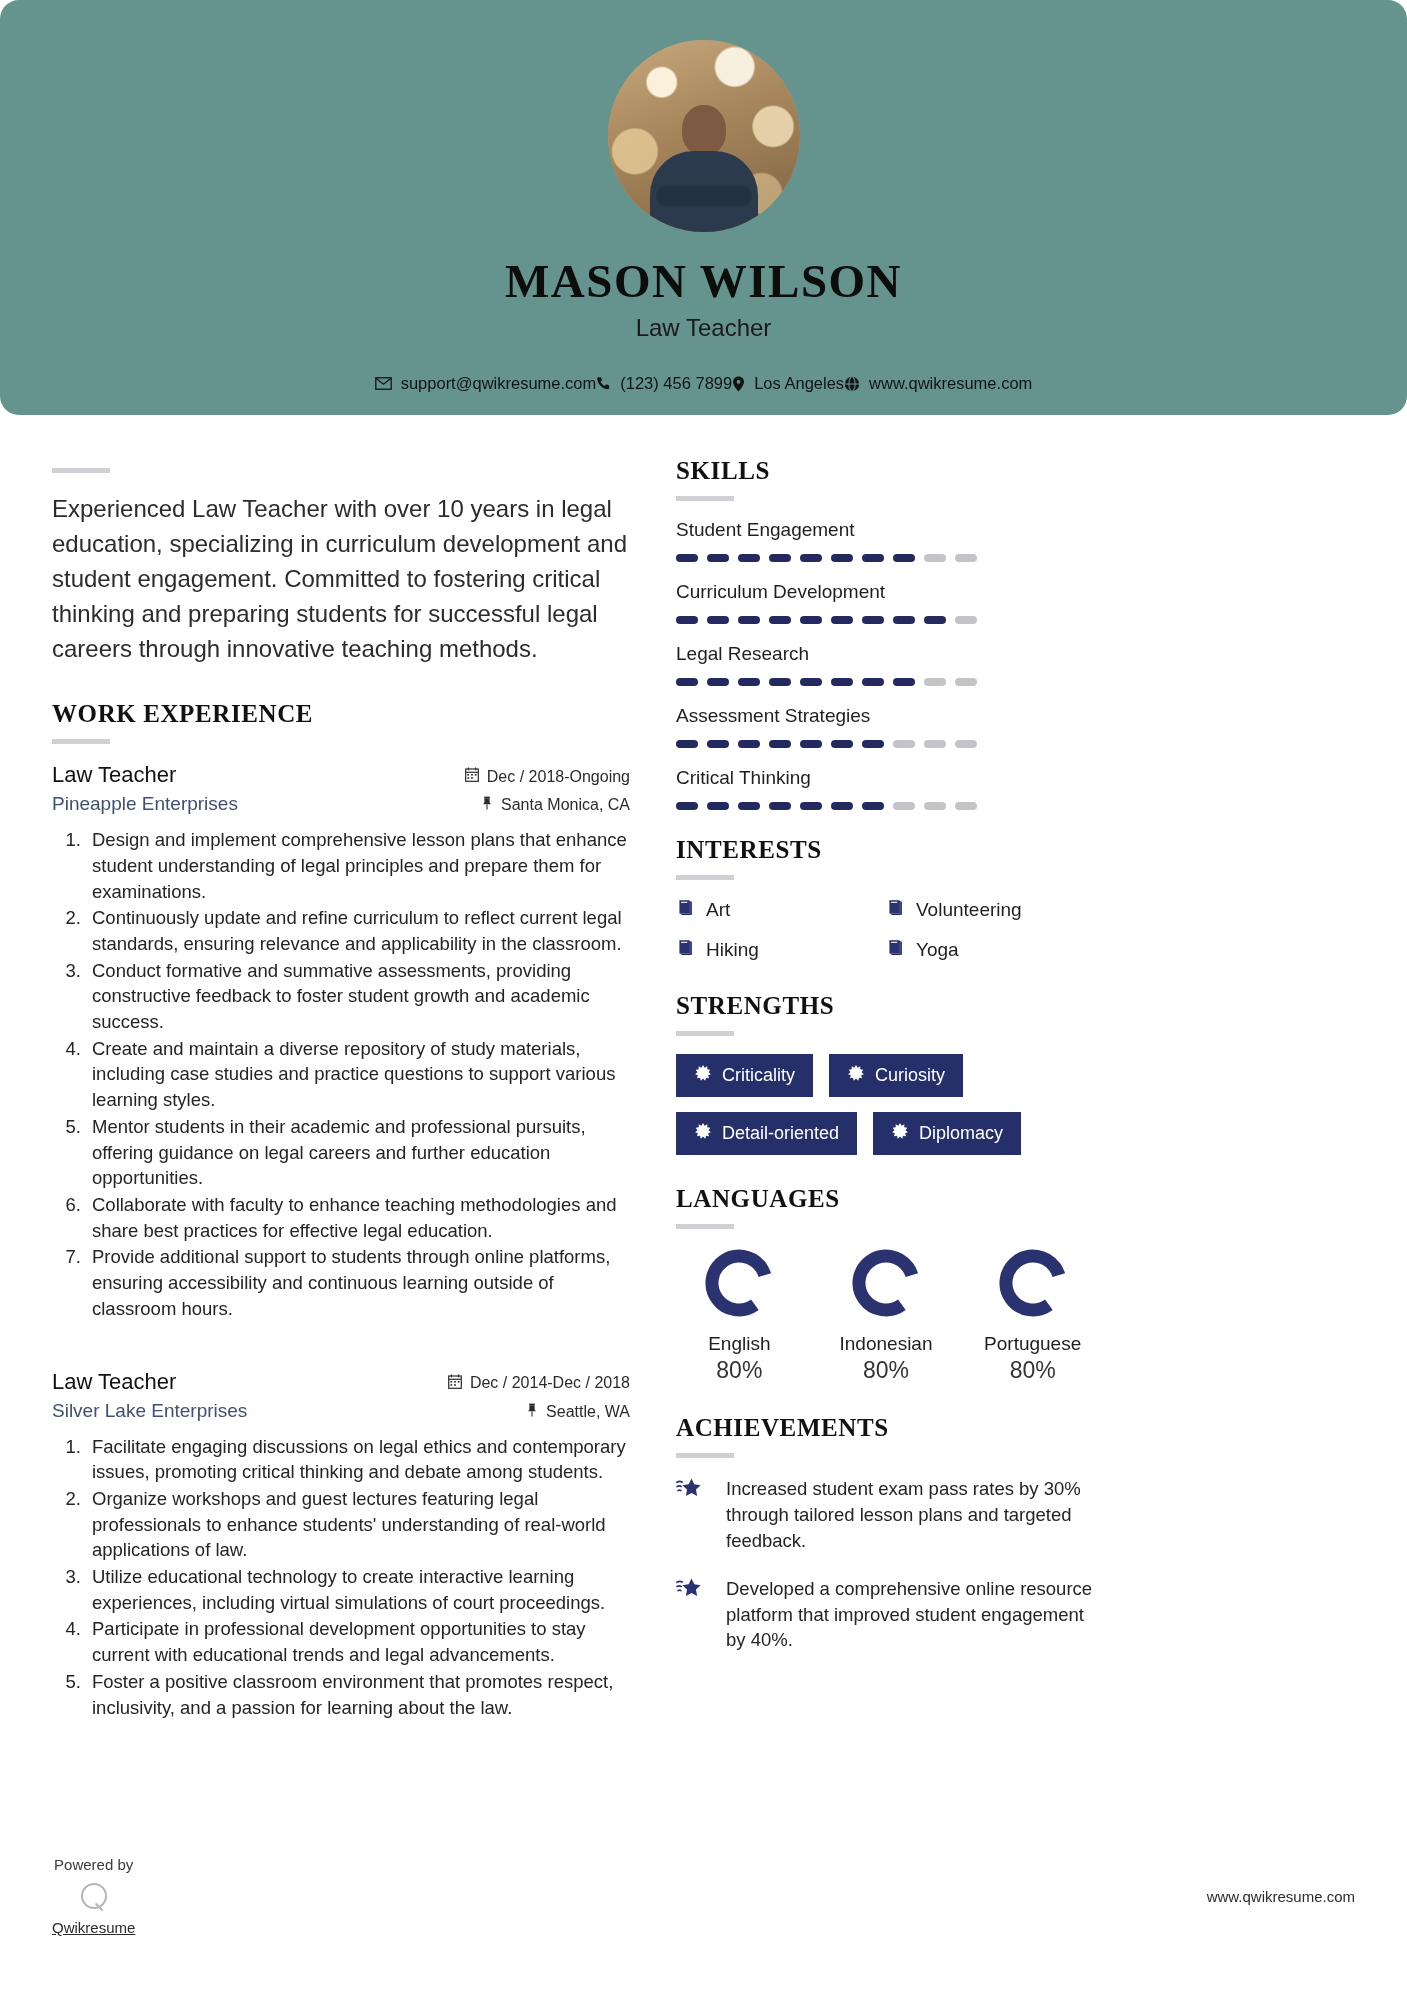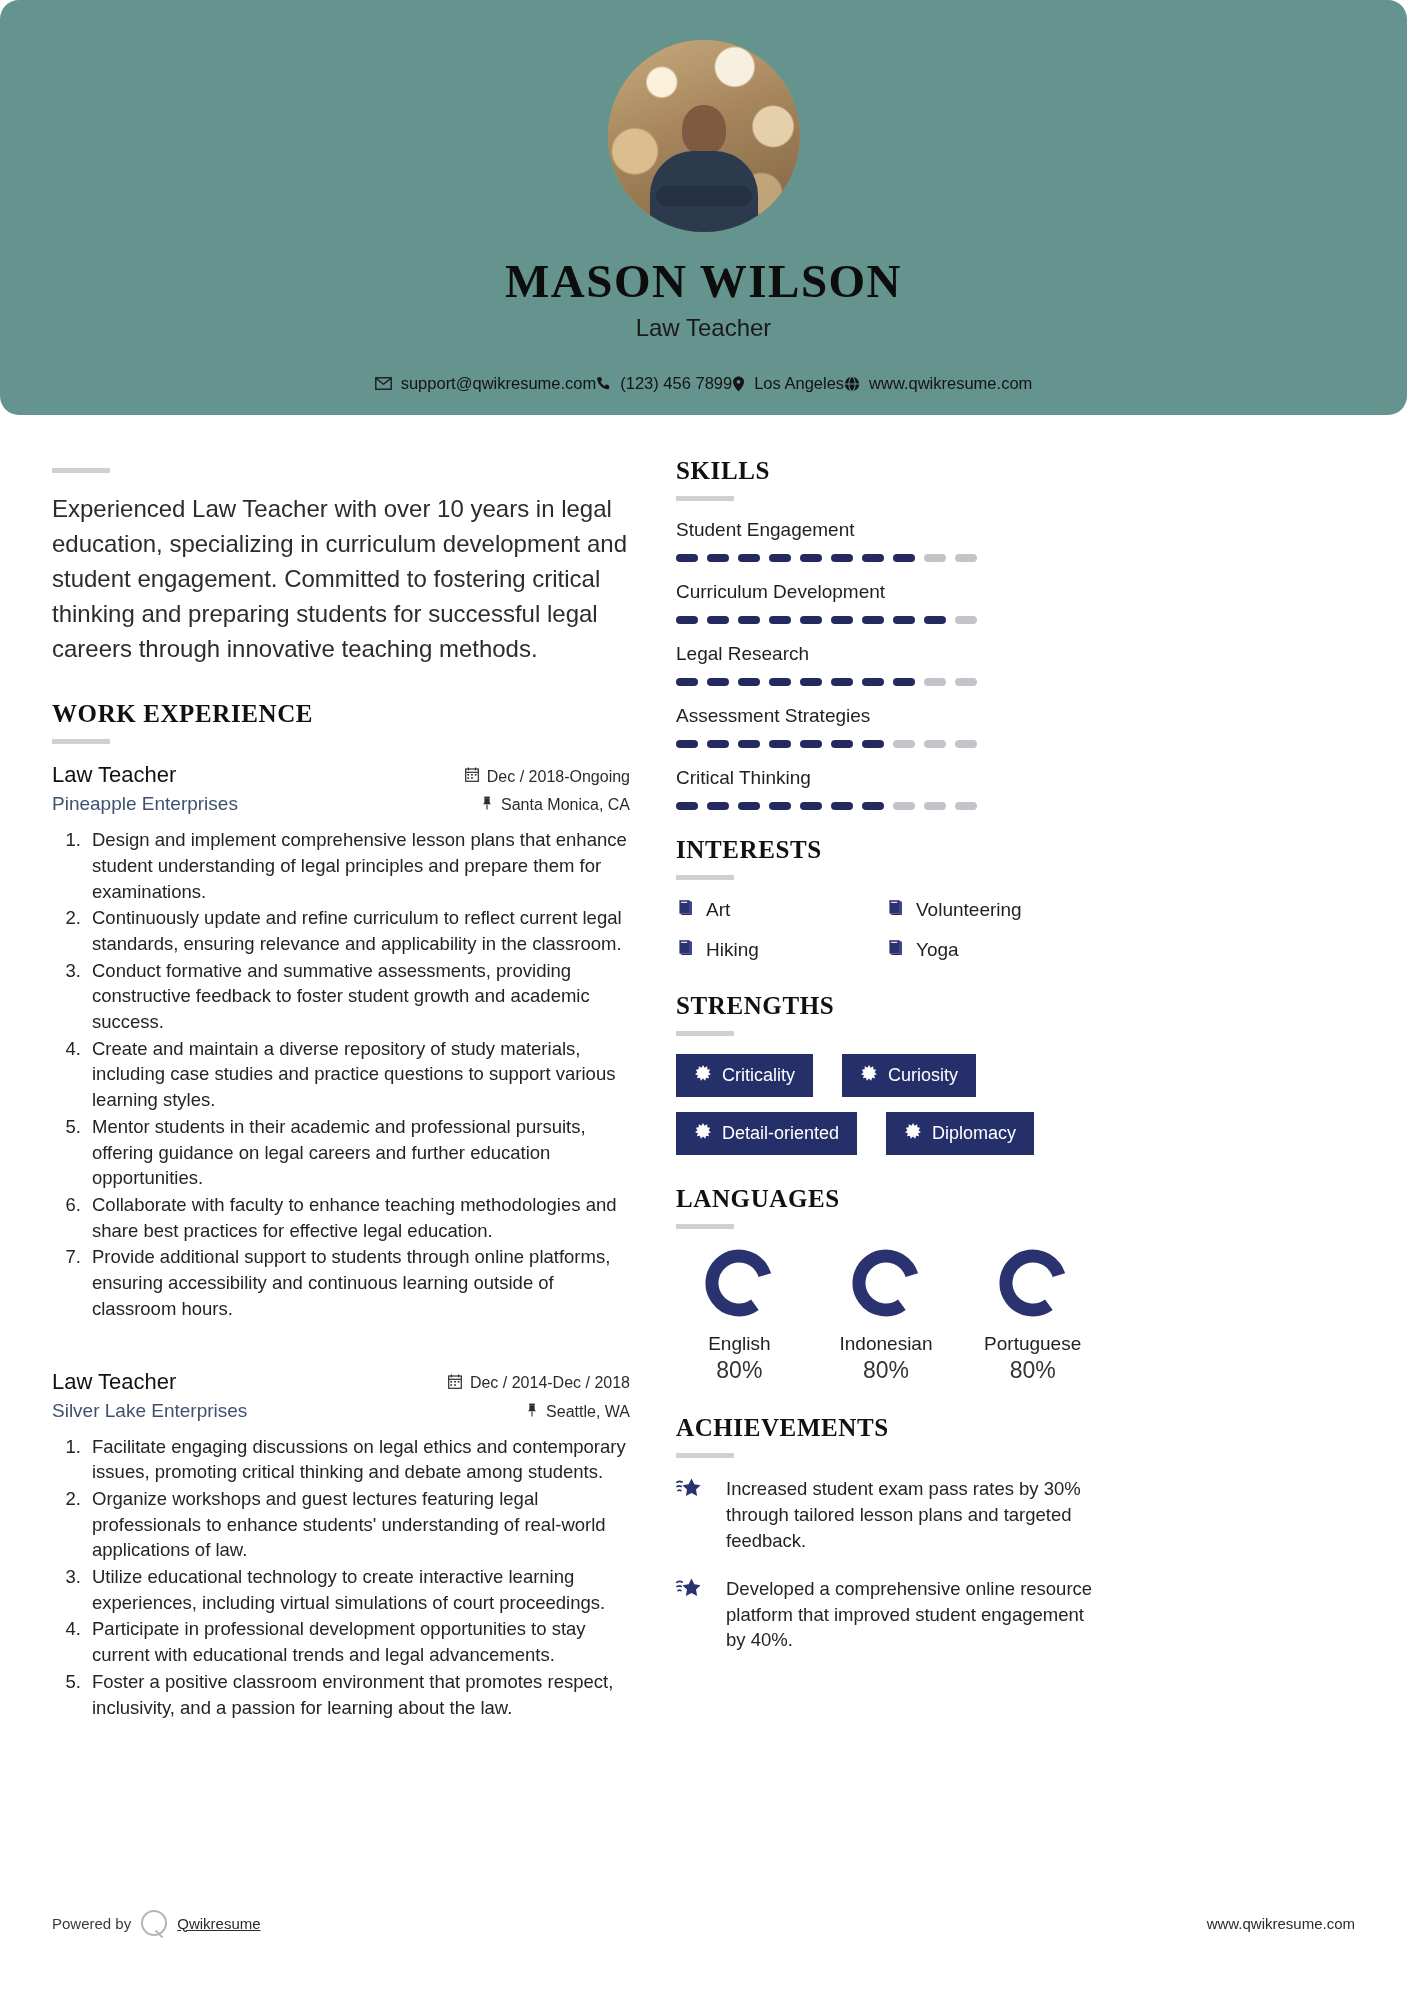--- a/index.html
+++ b/index.html
@@ -163,21 +163,21 @@
     row-gap: 16px;
   }
   .interest {
     display: flex; align-items: center; gap: 11px;
     font-size: 19px; color: #1f1f1f;
   }
 
   
   .strengths-wrap {
     display: flex; flex-wrap: wrap;
-    gap: 15px 29px;
+    gap: 15px 16px;
   }
   .strength {
     background: #25306b;
     color: #ffffff;
     font-size: 18px;
     padding: 10px 18px;
     display: flex; align-items: center; gap: 10px;
     white-space: nowrap;
   }
 
@@ -202,21 +202,21 @@
   .footer {
     position: absolute;
     left: 0; right: 0; bottom: 54px;
     padding: 0 52px;
     display: flex;
     justify-content: space-between;
     align-items: center;
     font-size: 15px;
     color: #3a3a3a;
   }
-  .footer-left { display: flex; align-items: center; gap: 10px; }
+  .footer-left { display: flex; align-items: center; gap: 10px; flex-direction: column; }
   .footer-brand { text-decoration: underline; color: #2b2b2b; }
   .qlogo {
     width: 26px; height: 26px;
     border: 2.4px solid #b4b4bb;
     border-radius: 50%;
     position: relative;
   }
   .qlogo::after {
     content: "";
     position: absolute;

